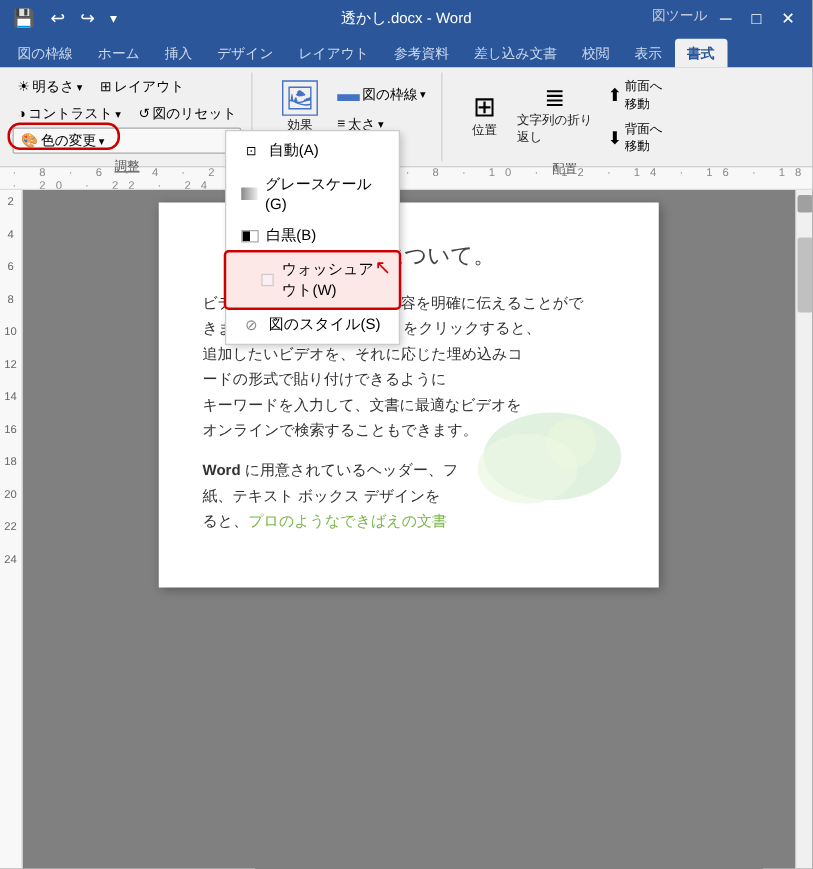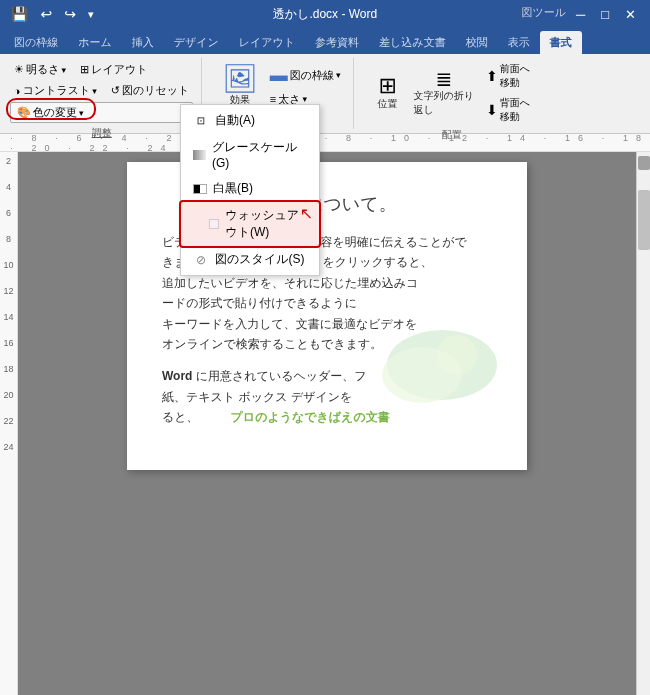--- a/index.html
+++ b/index.html
@@ -205,22 +205,21 @@
       line-height: 1.7;
       color: #333;
     }
 
     .page-body p {
       margin-bottom: 12px;
     }
 
     .highlight-text {
       color: #7ab648;
-      font-weight: bold;
-      margin-left: 32px;
+      font-weight: normal;
     }
 
     
     .doc-scroll {
       flex: 1;
       overflow: hidden;
       position: relative;
     }
 
     .scrollbar-v {

